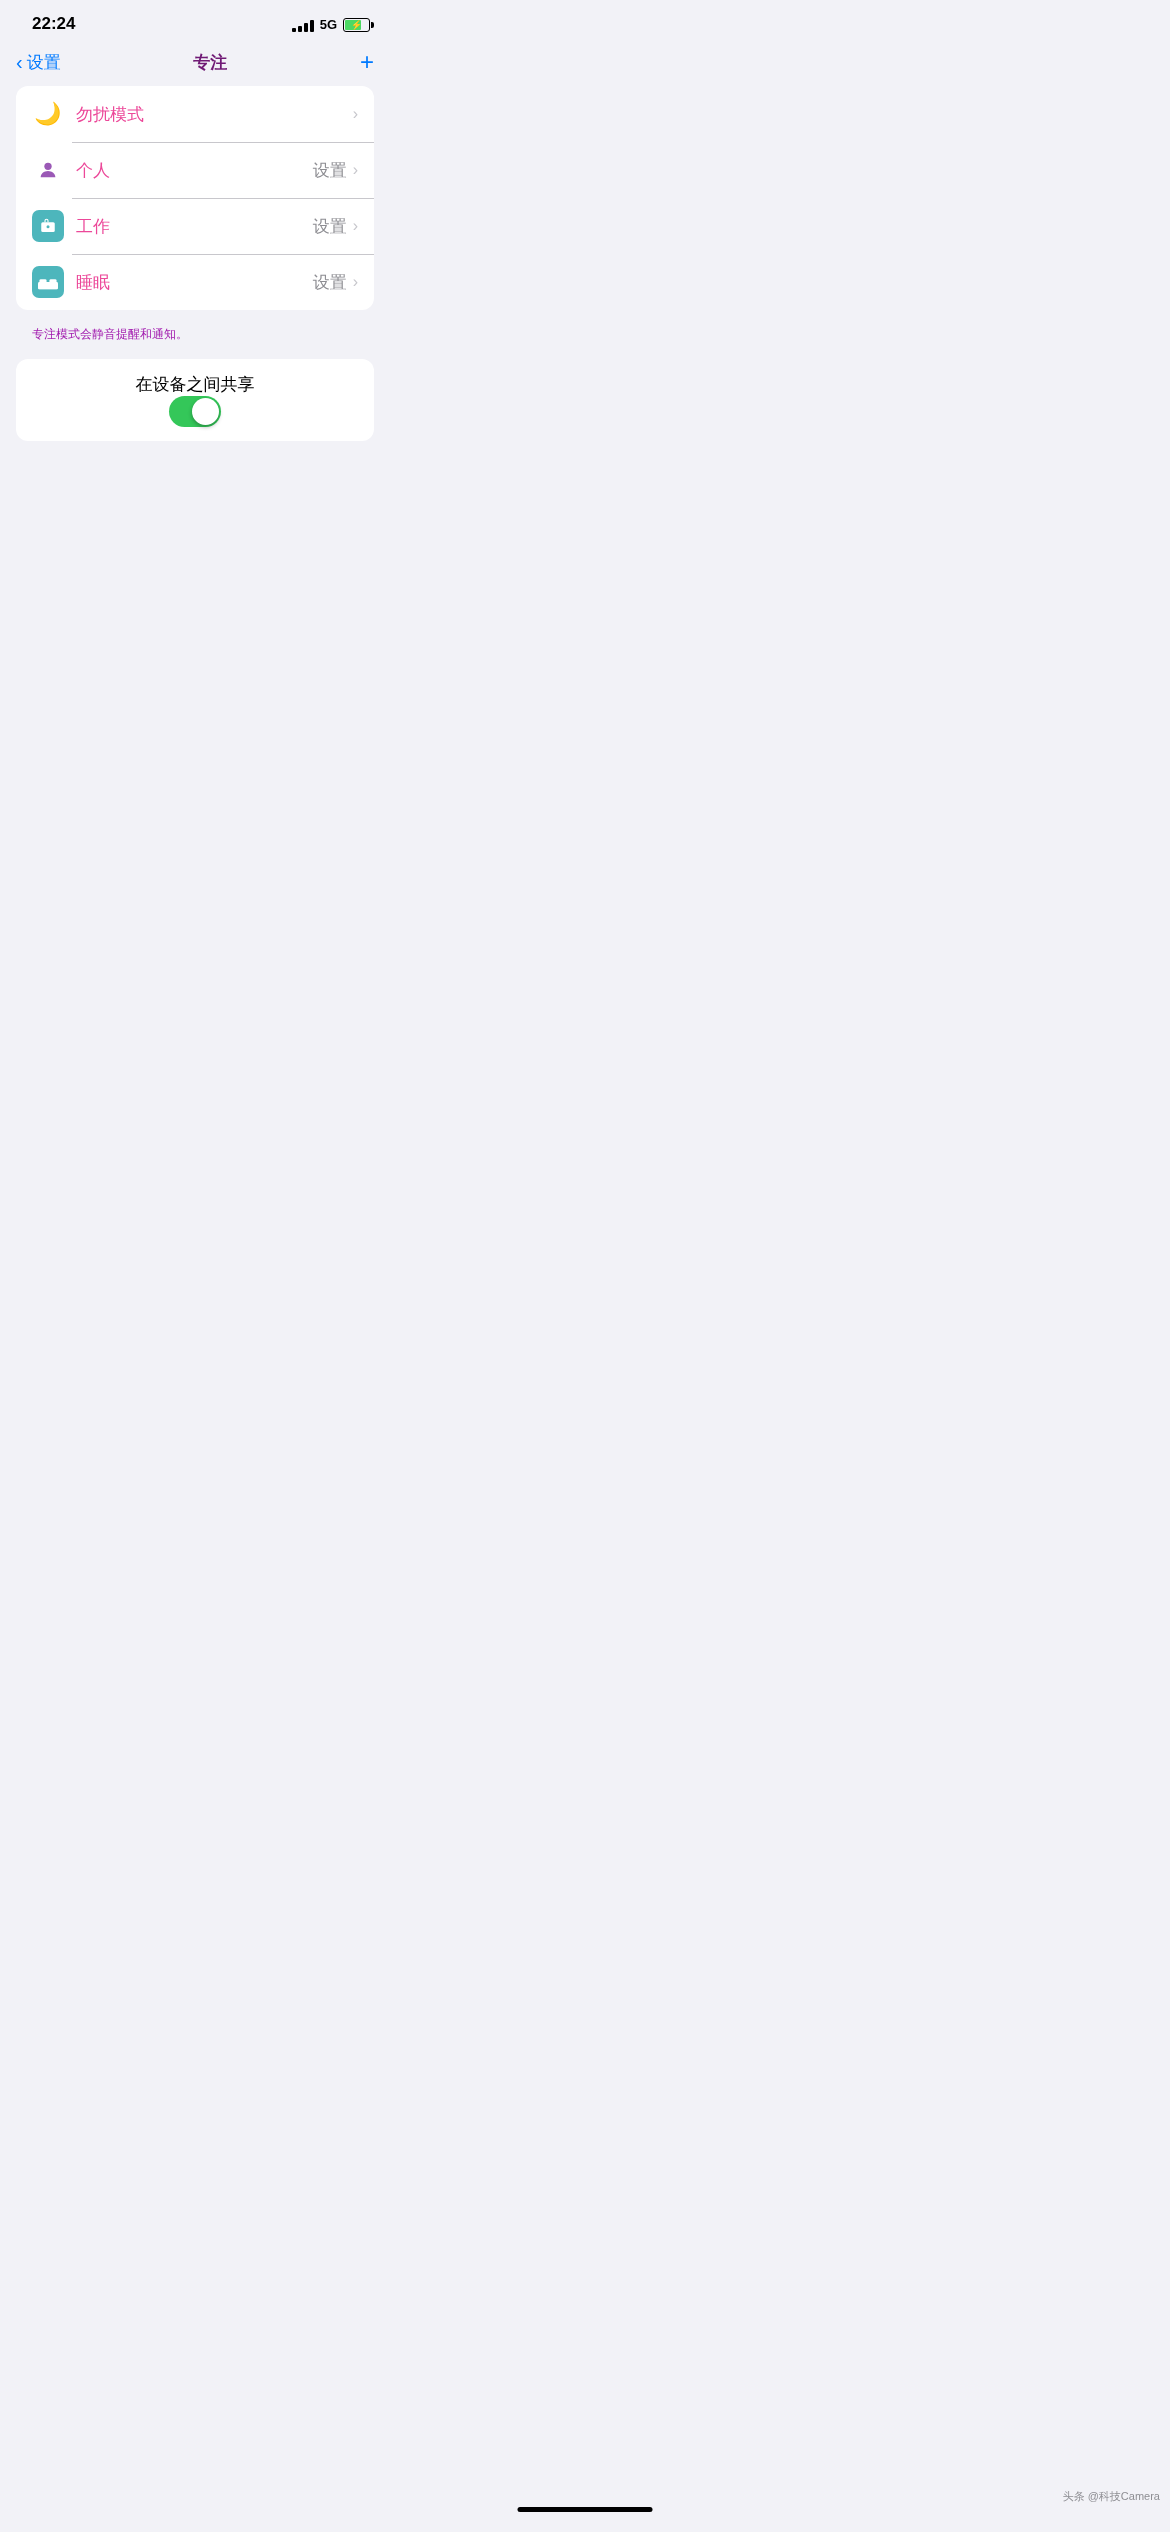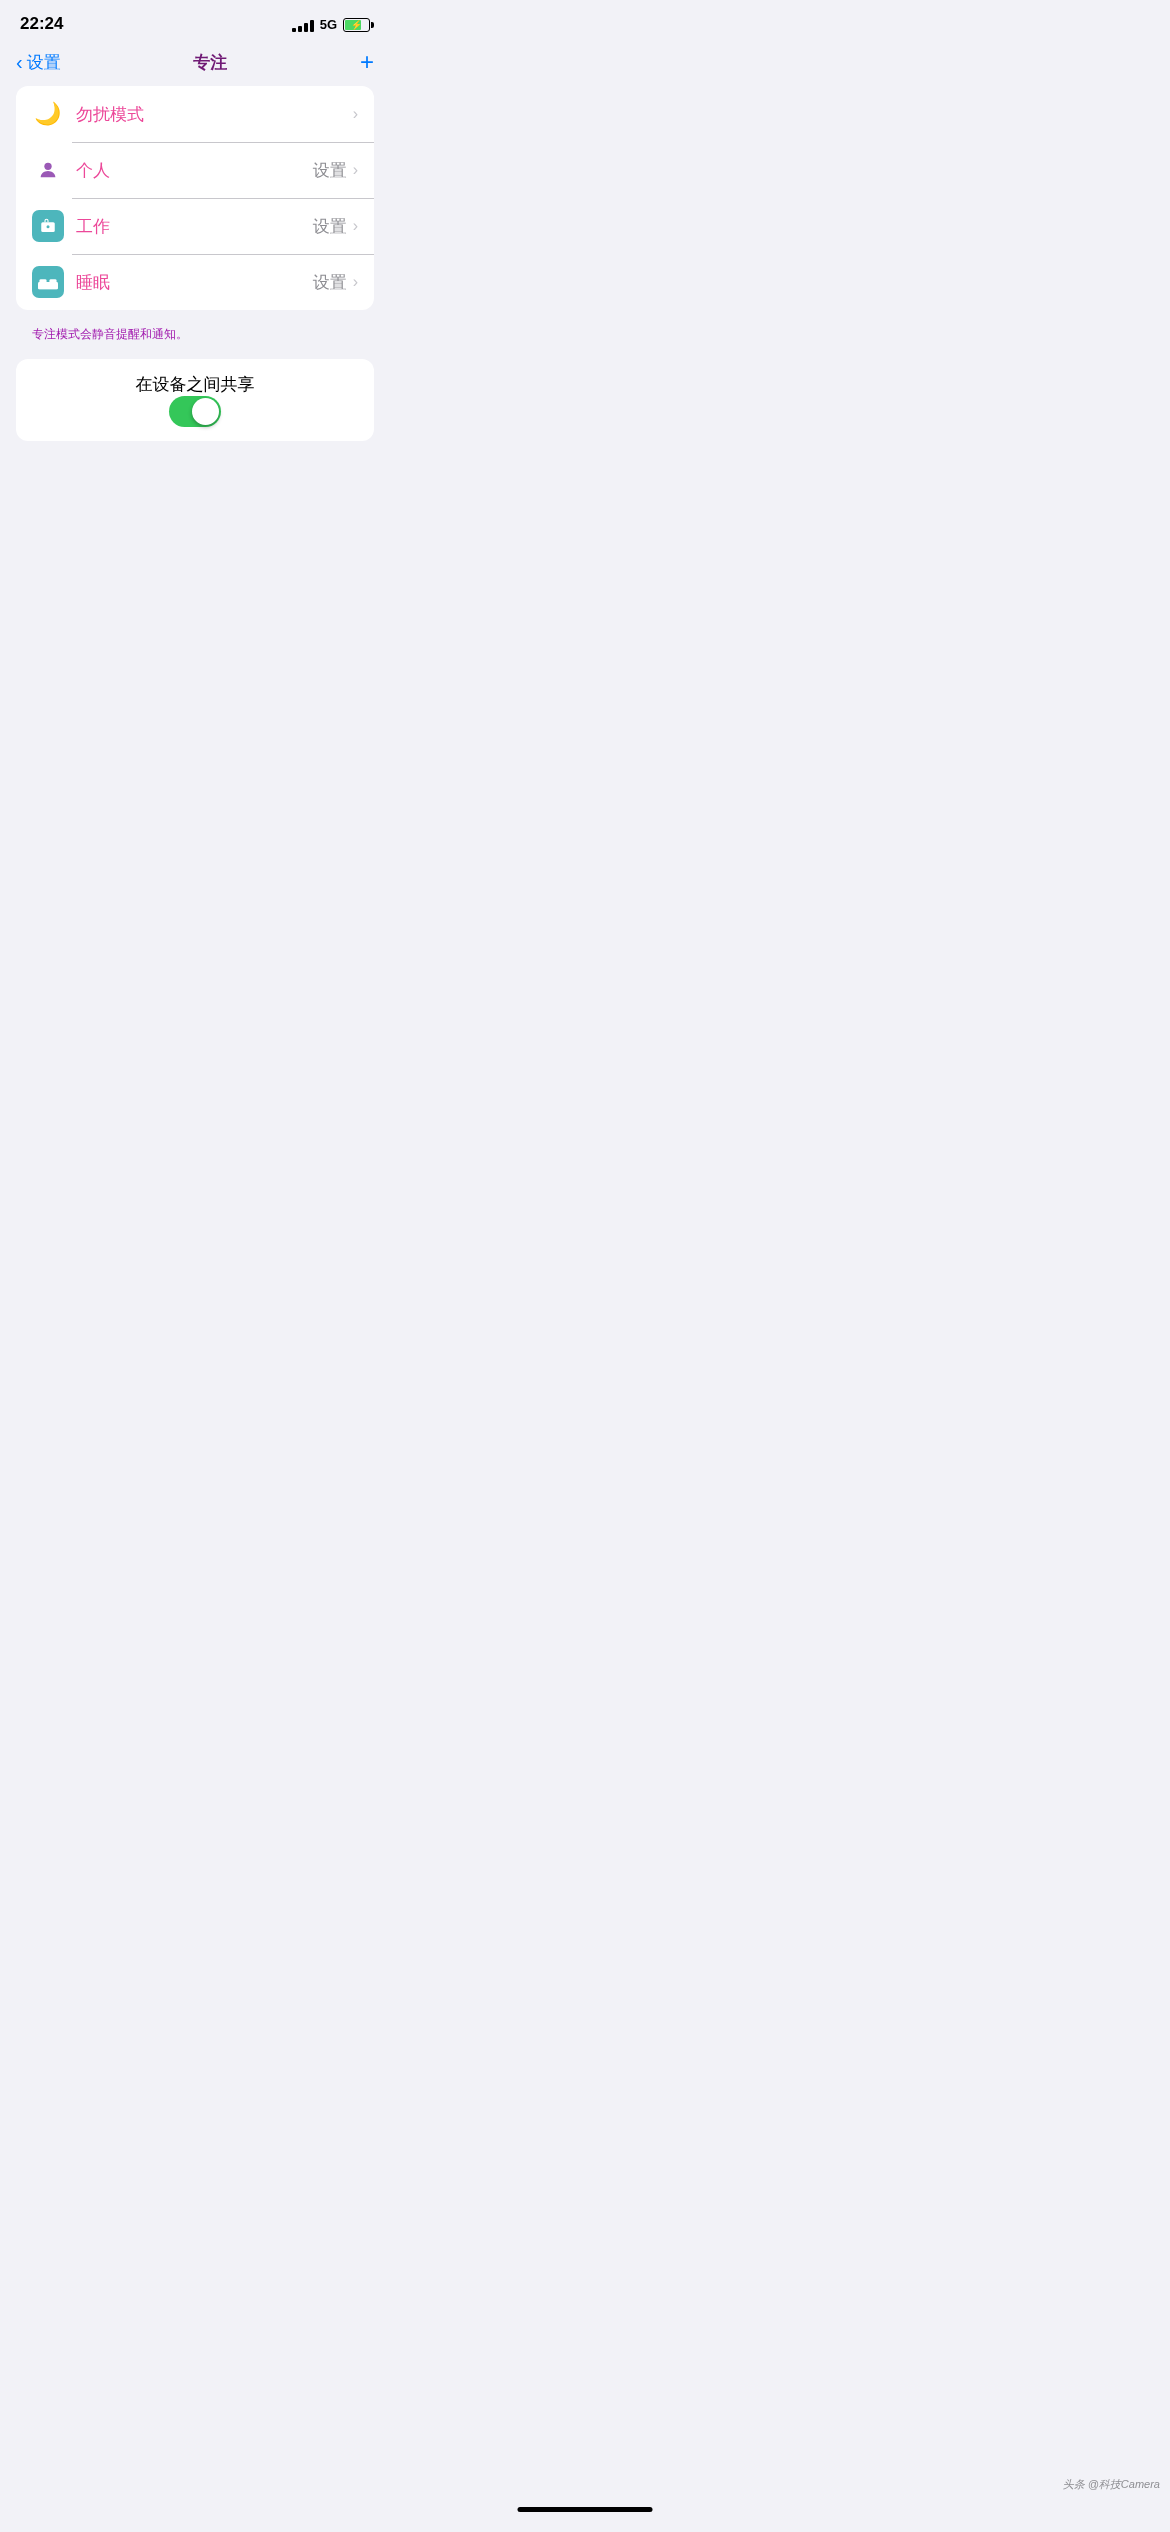--- a/index.html
+++ b/index.html
@@ -14,20 +14,21 @@
       position: relative;
     }
 
     
     .status-bar {
       display: flex;
       justify-content: space-between;
       align-items: center;
       padding: 14px 20px 8px 20px;
       background: #f2f2f7;
+      margin-left: 12px;
     }
     .status-time {
       font-size: 17px;
       font-weight: 600;
       color: #000;
     }
     .status-right {
       display: flex;
       align-items: flex-end;
       gap: 6px;
@@ -260,25 +261,24 @@
       transform: translateX(-50%);
       width: 135px;
       height: 5px;
       background: #000;
       border-radius: 3px;
     }
 
     
     .watermark {
       position: fixed;
-      bottom: 40px;
+      bottom: 28px;
       right: 10px;
       font-size: 11px;
       color: #8e8e93;
-      font-style: italic;
     }
   </style>
 </head>
 <body>
 
 <div class="status-bar">
   <span class="status-time">22:24</span>
   <div class="status-right">
     <div class="signal-bars">
       <div class="signal-bar" style="height:4px"></div>

